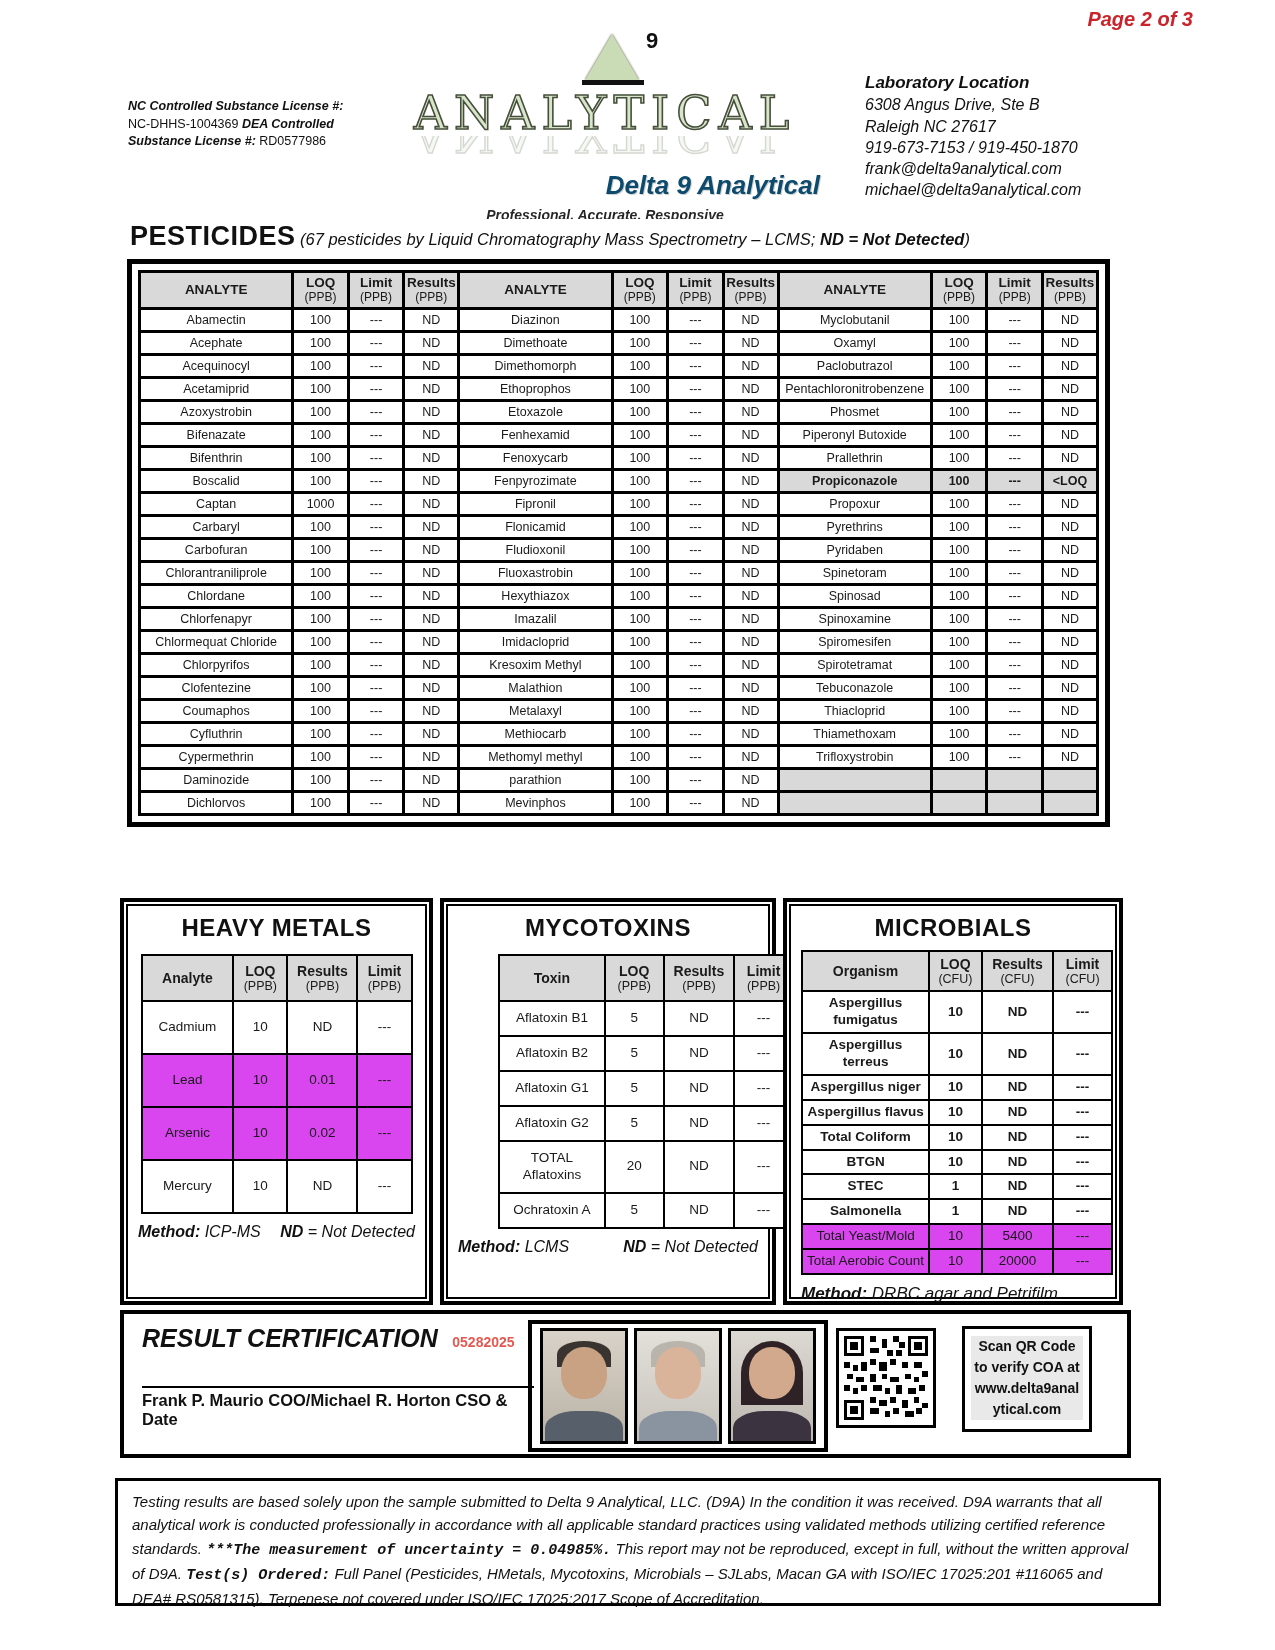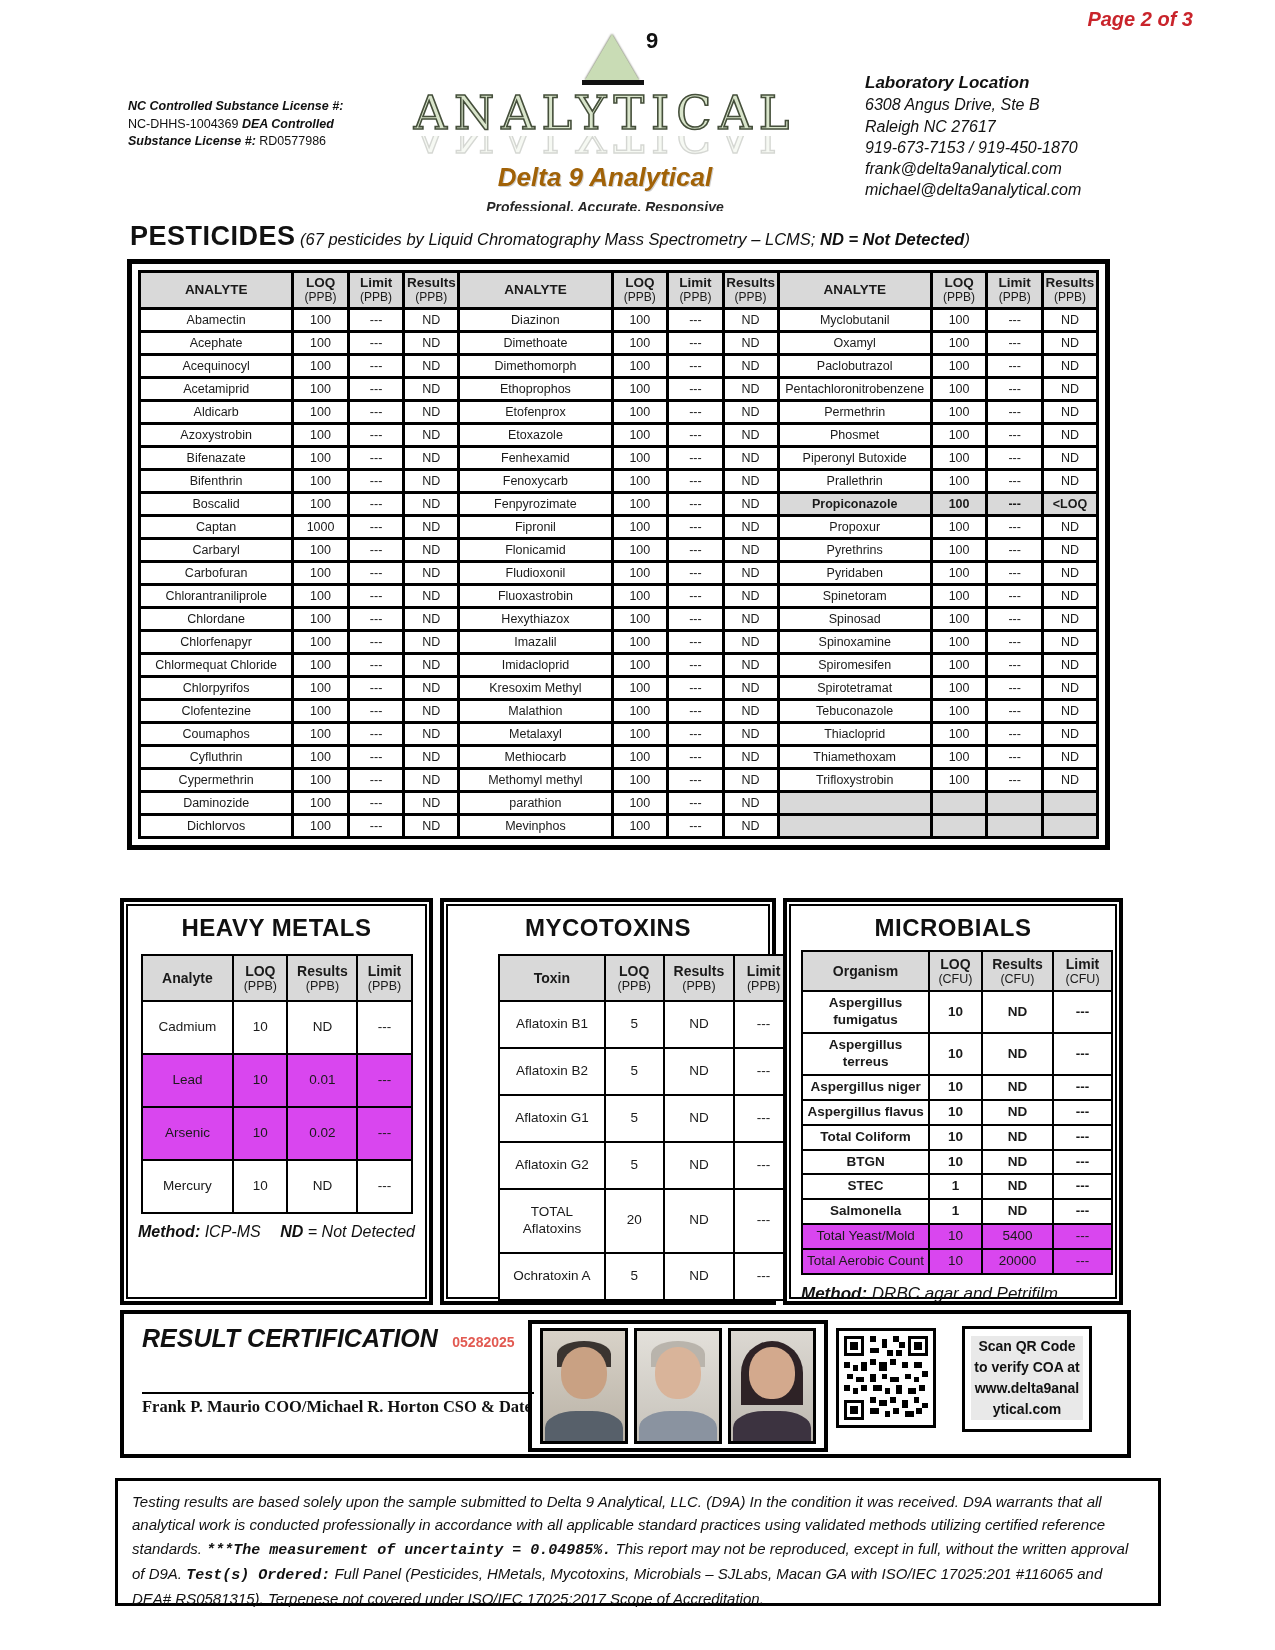--- a/index.html
+++ b/index.html
@@ -37,22 +37,22 @@
   .logo-nine { position:absolute; left:256px; top:0px; font-size:22px; font-weight:bold; color:#111; }
   .logo-word {
     font-family:"DejaVu Serif", serif; font-size:46px; letter-spacing:7px;
     color:#d9e5cb; -webkit-text-stroke:1.6px #454f3b; line-height:1.0;
   }
   .logo-word-reflect {
     font-family:"DejaVu Serif", serif; font-size:46px; letter-spacing:7px;
     color:#d9e5cb; -webkit-text-stroke:1.4px #454f3b; line-height:1.0;
     transform:scaleY(-1); opacity:0.22; height:22px; overflow:hidden;
   }
-  .logo-name { font-size:26px; font-weight:bold; font-style:italic; color:#a16207; margin-top:4px;
-               text-shadow:1px 1px 0 #cfcfcf; }
+  .logo-name { font-size:26px; font-weight:bold; font-style:italic; color:#0c4a6e; margin-top:12px;
+               text-shadow:1px 1px 0 #cfcfcf;text-align:right; }
   .logo-tagline { font-size:14px; font-weight:bold; font-style:italic; color:#000000;
                   height:12px; overflow:hidden; opacity:.85; margin-top:6px;}
   
   .pest-heading { position:absolute; left:130px; top:221px; width:1000px; }
   .pest-heading .pt { font-size:27px; font-weight:900; letter-spacing:0.5px; color:#111; }
   .pest-heading .ps { font-size:16.5px; font-style:italic; color:#111; }
   .pest-heading .ps b { font-weight:bold; }
   .pest-wrap {
     position:absolute; left:127px; top:259px; width:983px;
     border:5px solid #000; padding:6px; background:#fff;
@@ -69,33 +69,33 @@
   .mini-box { position:absolute; border:4px solid #000; background:#fff; }
   .mini-inner { position:absolute; inset:2px; border:2.5px solid #000; padding:8px 10px 6px 10px; }
   .mini-title { text-align:center; font-size:24px; font-weight:900; color:#111; letter-spacing:0.5px; }
   .mini-table { margin:12px auto 0 auto; }
   .mini-table th, .mini-table td { border:2.5px solid #000; text-align:center; }
   .mini-table th { background:#d9d9d9; font-size:14px; font-weight:bold; line-height:1.15; padding:7px 2px; }
   .mini-table th .unit { font-weight:normal; font-size:12.5px; display:block; }
   .mini-table td { font-size:13.5px; background:#fff; line-height:1.25; overflow-wrap:anywhere; }
   .mini-table td.hl { background:#d946ef; font-weight:normal; }
   .hm-table td { padding:17px 2px; }
-  .my-table td { padding:14px 2px; }
+  .my-table td { padding:8px 2px; }
   .mi-table td { padding:3px 2px; font-weight:bold; }
   .mi-table th { padding:4px 2px; }
   .method-line { display:flex; justify-content:space-between; margin-top:9px;
                  font-size:16px; font-style:italic; color:#111; }
   .method-line .mlabel, .method-line .ndb { font-weight:bold; }
   
   .cert-box { position:absolute; left:120px; top:1310px; width:1011px; height:148px;
               border:4px solid #000; background:#fff; }
   .cert-title-row { position:absolute; left:18px; top:10px; }
   .cert-title { font-size:25px; font-weight:900; font-style:italic; color:#111; display:inline; }
   .cert-date { font-size:14px; font-weight:bold; color:#e25a52; margin-left:10px; }
-  .sig-block { position:absolute; left:18px; top:78px; width:392px;font-family:Liberation Serif, serif; }
+  .sig-block { position:absolute; left:18px; top:72px; width:392px; }
   .sig-line { border-top:2.5px solid #000; margin-bottom:3px; }
   .sig-label { font-size:16.5px; font-weight:bold; color:#111; }
   .photos-box { position:absolute; left:404px; top:6px; width:300px; height:132px;
                 border:4px solid #000; display:flex; gap:6px; padding:4px; justify-content:center;}
   .photo { width:88px; height:116px; border:3px solid #000; position:relative; overflow:hidden; }
   .photo .bg { position:absolute; inset:0; }
   .photo .head { position:absolute; left:50%; top:16px; transform:translateX(-50%);
                  width:46px; height:52px; border-radius:48% 48% 46% 46%; }
   .photo .hair { position:absolute; left:50%; top:10px; transform:translateX(-50%);
                  width:54px; height:26px; border-radius:50% 50% 0 0; }
@@ -267,34 +267,20 @@
           <tr>
             <td class="">Acetamiprid</td>
             <td class="">100</td>
             <td class="">---</td>
             <td class="">ND</td>
             <td class="">Ethoprophos</td>
             <td class="">100</td>
             <td class="">---</td>
             <td class="">ND</td>
             <td class="">Pentachloronitrobenzene</td>
-            <td class="">100</td>
-            <td class="">---</td>
-            <td class="">ND</td>
-          </tr>
-          <tr>
-            <td class="">Aldicarb</td>
-            <td class="">100</td>
-            <td class="">---</td>
-            <td class="">ND</td>
-            <td class="">Etofenprox</td>
-            <td class="">100</td>
-            <td class="">---</td>
-            <td class="">ND</td>
-            <td class="">Permethrin</td>
             <td class="">100</td>
             <td class="">---</td>
             <td class="">ND</td>
           </tr>
           <tr>
             <td class="">Azoxystrobin</td>
             <td class="">100</td>
             <td class="">---</td>
             <td class="">ND</td>
             <td class="">Etoxazole</td>

